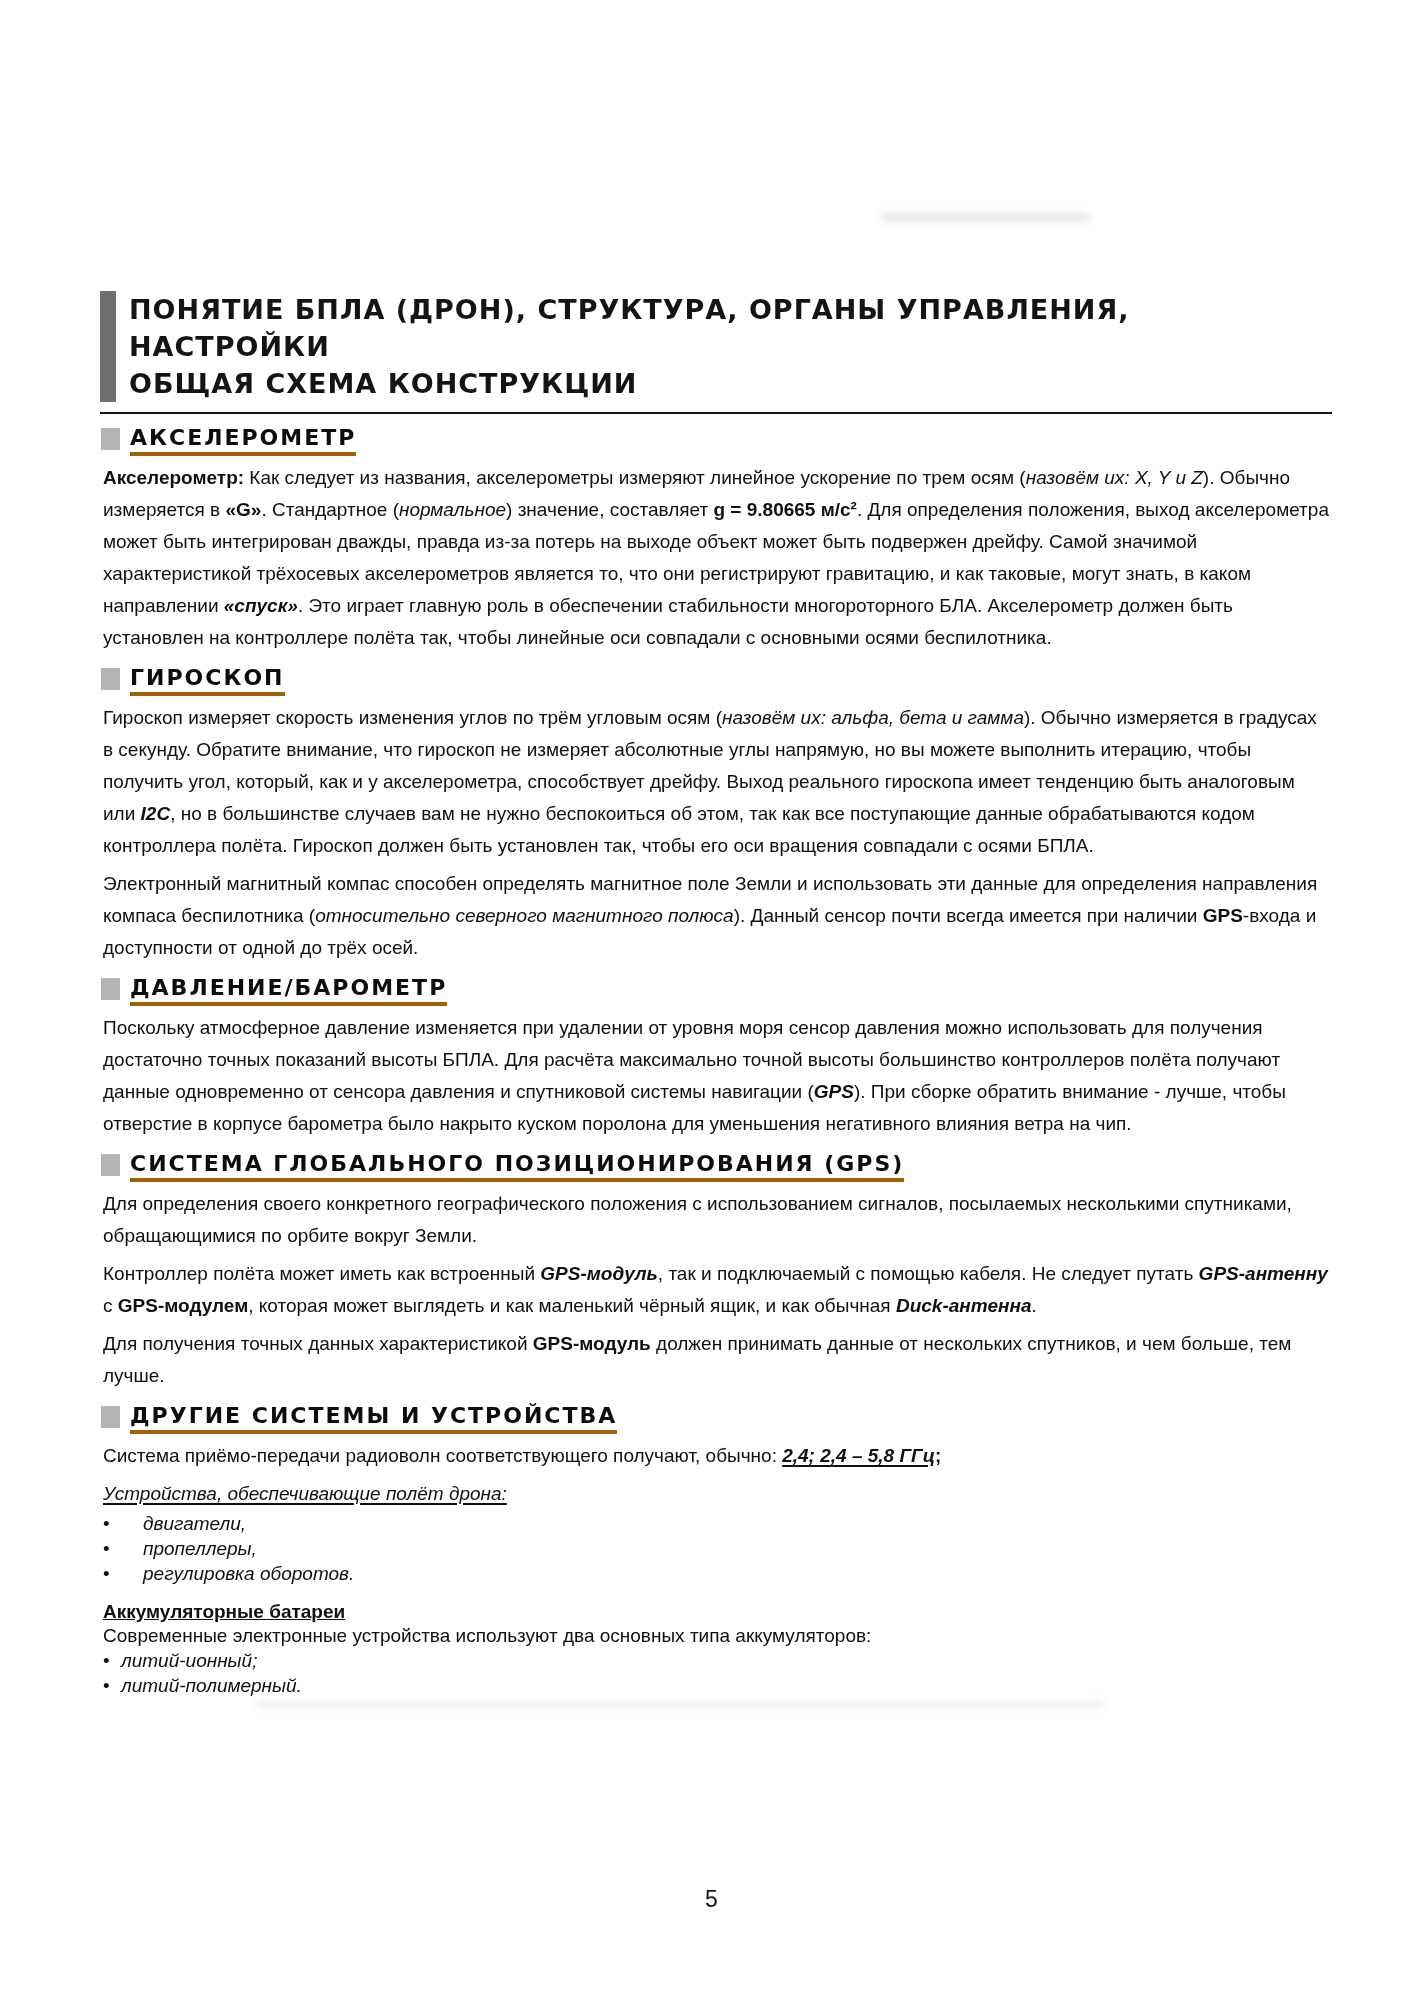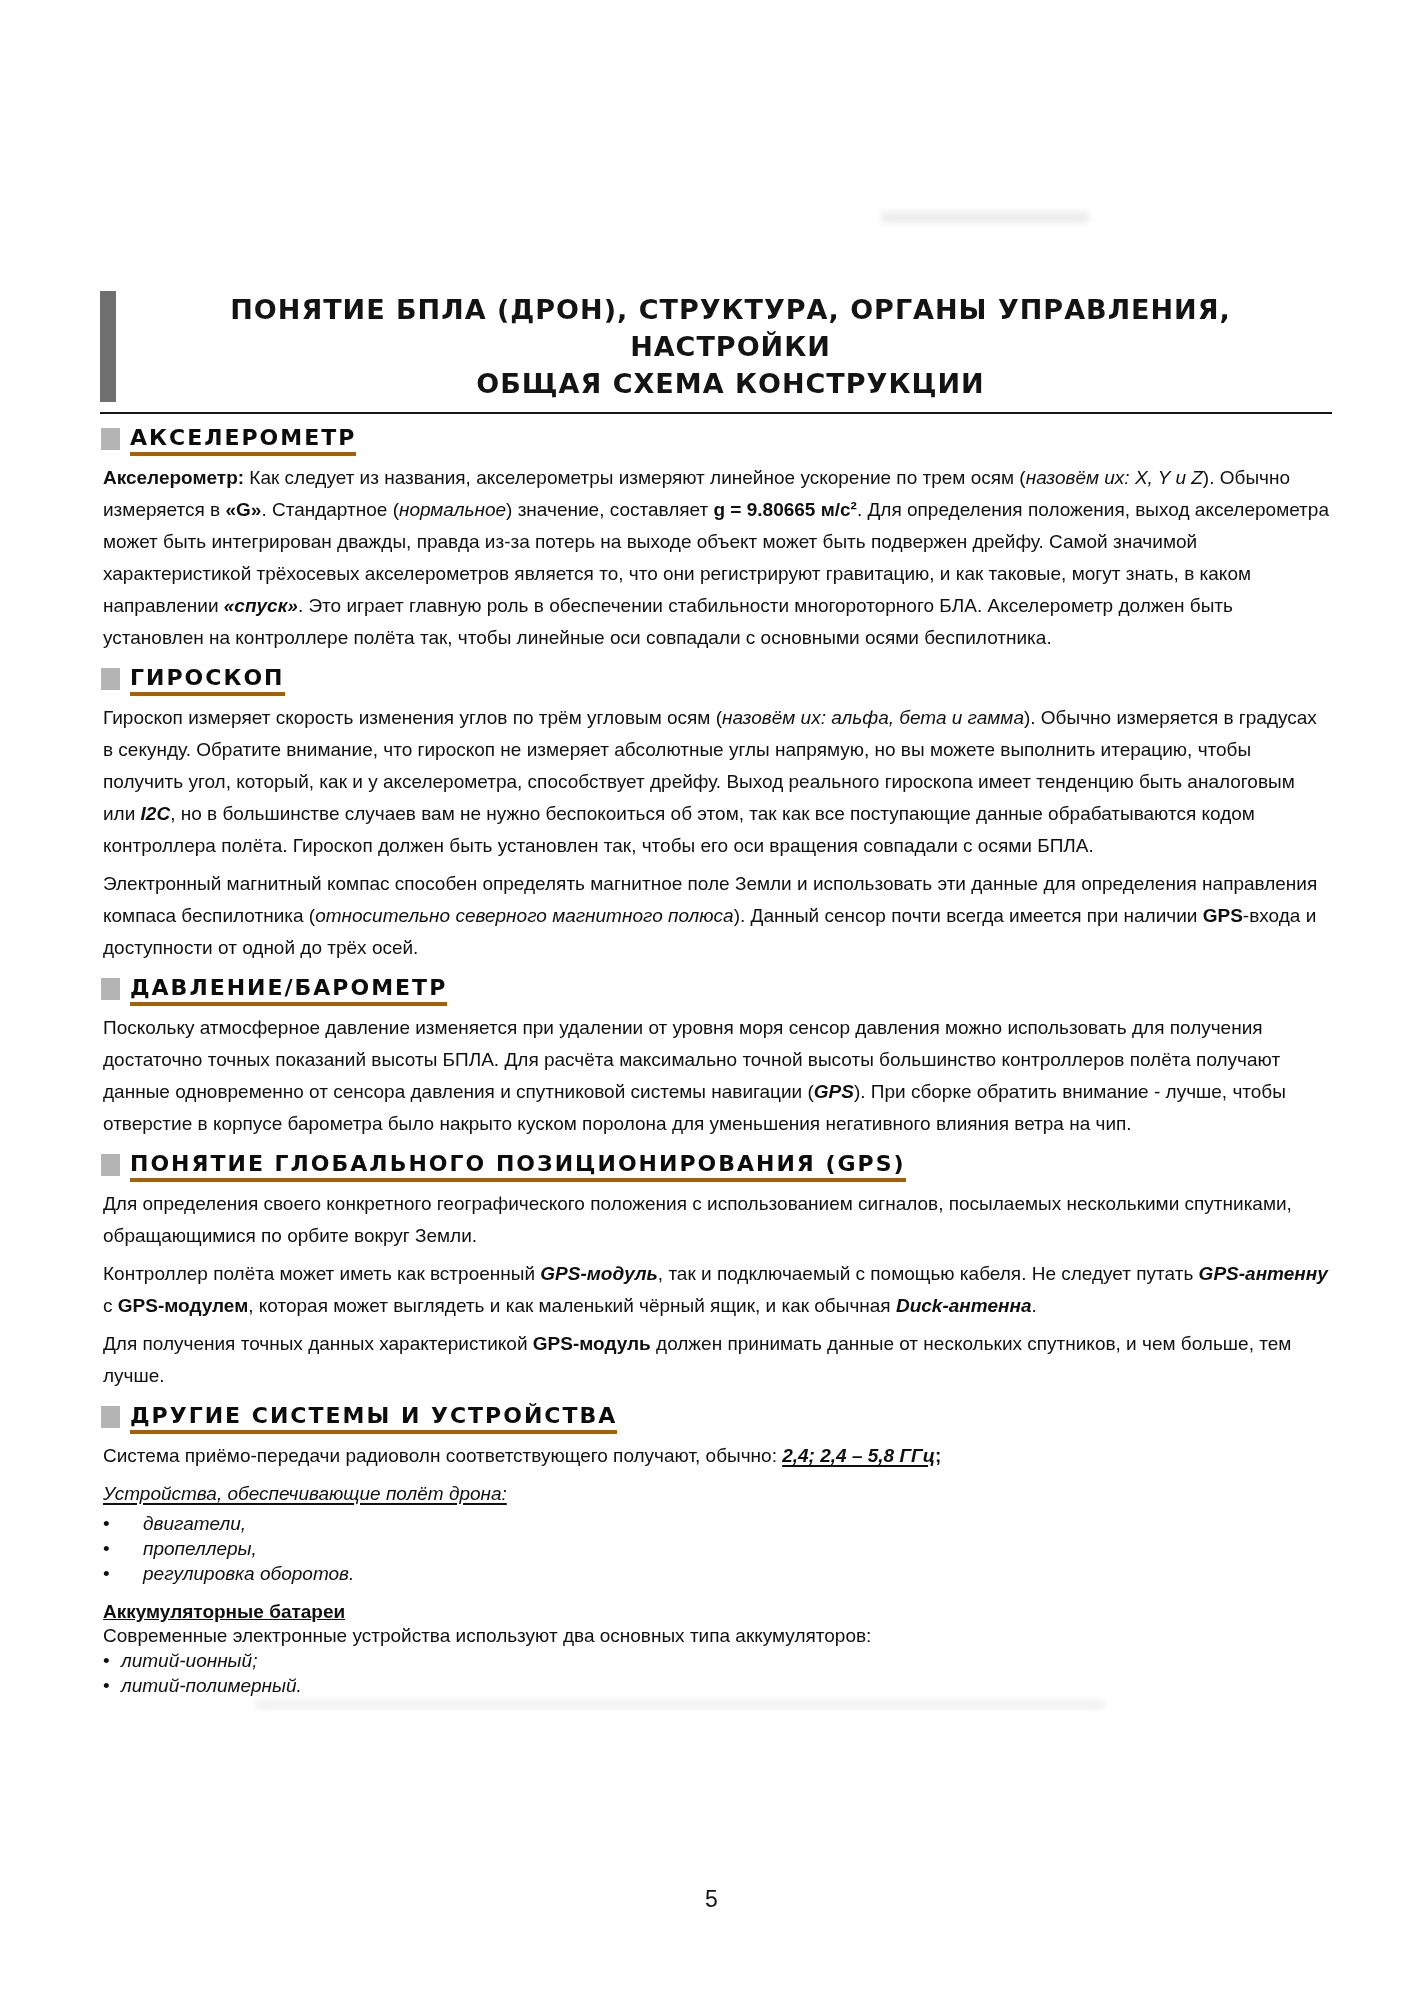--- a/index.html
+++ b/index.html
@@ -10,21 +10,21 @@
     font-family:"Liberation Sans", sans-serif;
     color:#101010;
     overflow:hidden;
   }
   .content{
     position:absolute;
     left:100px;top:291px;
     width:1232px;
   }
   
-  .title-row{display:flex;align-items:stretch;text-align:center;}
+  .title-row{display:flex;align-items:stretch;}
   .title-accent{width:16px;background:#6f6f6f;margin-right:13px;flex:0 0 auto;}
   .title-text{
     font-family:"DejaVu Sans", sans-serif;
     font-weight:bold;
     font-size:27px;
     line-height:37px;
     letter-spacing:1px;
     color:#141414;
   }
   .title-rule{border:none;border-top:2px solid #161616;margin:10px 0 0 0;}
@@ -105,21 +105,21 @@
     <p class="para"><span>Электронный магнитный компас способен определять магнитное поле Земли и использовать эти данные для определения направления компаса беспилотника (</span><span class="i">относительно северного магнитного полюса</span><span>). Данный сенсор почти всегда имеется при наличии </span><span class="b">GPS</span><span>-входа и доступности от одной до трёх осей.</span></p>
 
     <div class="sec-head-row">
       <div class="sec-marker"></div>
       <span class="sec-head">ДАВЛЕНИЕ/БАРОМЕТР</span>
     </div>
     <p class="para"><span>Поскольку атмосферное давление изменяется при удалении от уровня моря сенсор давления можно использовать для получения достаточно точных показаний высоты БПЛА. Для расчёта максимально точной высоты большинство контроллеров полёта получают данные одновременно от сенсора давления и спутниковой системы навигации (</span><span class="b i">GPS</span><span>). При сборке обратить внимание - лучше, чтобы отверстие в корпусе барометра было накрыто куском поролона для уменьшения негативного влияния ветра на чип.</span></p>
 
     <div class="sec-head-row">
       <div class="sec-marker"></div>
-      <span class="sec-head">ПОНЯТИЕ ГЛОБАЛЬНОГО ПОЗИЦИОНИРОВАНИЯ (GPS)</span>
+      <span class="sec-head">СИСТЕМА ГЛОБАЛЬНОГО ПОЗИЦИОНИРОВАНИЯ (GPS)</span>
     </div>
     <p class="para"><span>Для определения своего конкретного географического положения с использованием сигналов, посылаемых несколькими спутниками, обращающимися по орбите вокруг Земли.</span></p>
     <p class="para"><span>Контроллер полёта может иметь как встроенный </span><span class="b i">GPS-модуль</span><span>, так и подключаемый с помощью кабеля. Не следует путать </span><span class="b i">GPS-антенну</span><span> с </span><span class="b">GPS-модулем</span><span>, которая может выглядеть и как маленький чёрный ящик, и как обычная </span><span class="b i">Duck-антенна</span><span>.</span></p>
     <p class="para"><span>Для получения точных данных характеристикой </span><span class="b">GPS-модуль</span><span> должен принимать данные от нескольких спутников, и чем больше, тем лучше.</span></p>
 
     <div class="sec-head-row">
       <div class="sec-marker"></div>
       <span class="sec-head">ДРУГИЕ СИСТЕМЫ И УСТРОЙСТВА</span>
     </div>
     <p class="para"><span>Система приёмо-передачи радиоволн соответствующего получают, обычно: </span><span class="b i u">2,4; 2,4 – 5,8 ГГц</span><span class="b">;</span></p>

